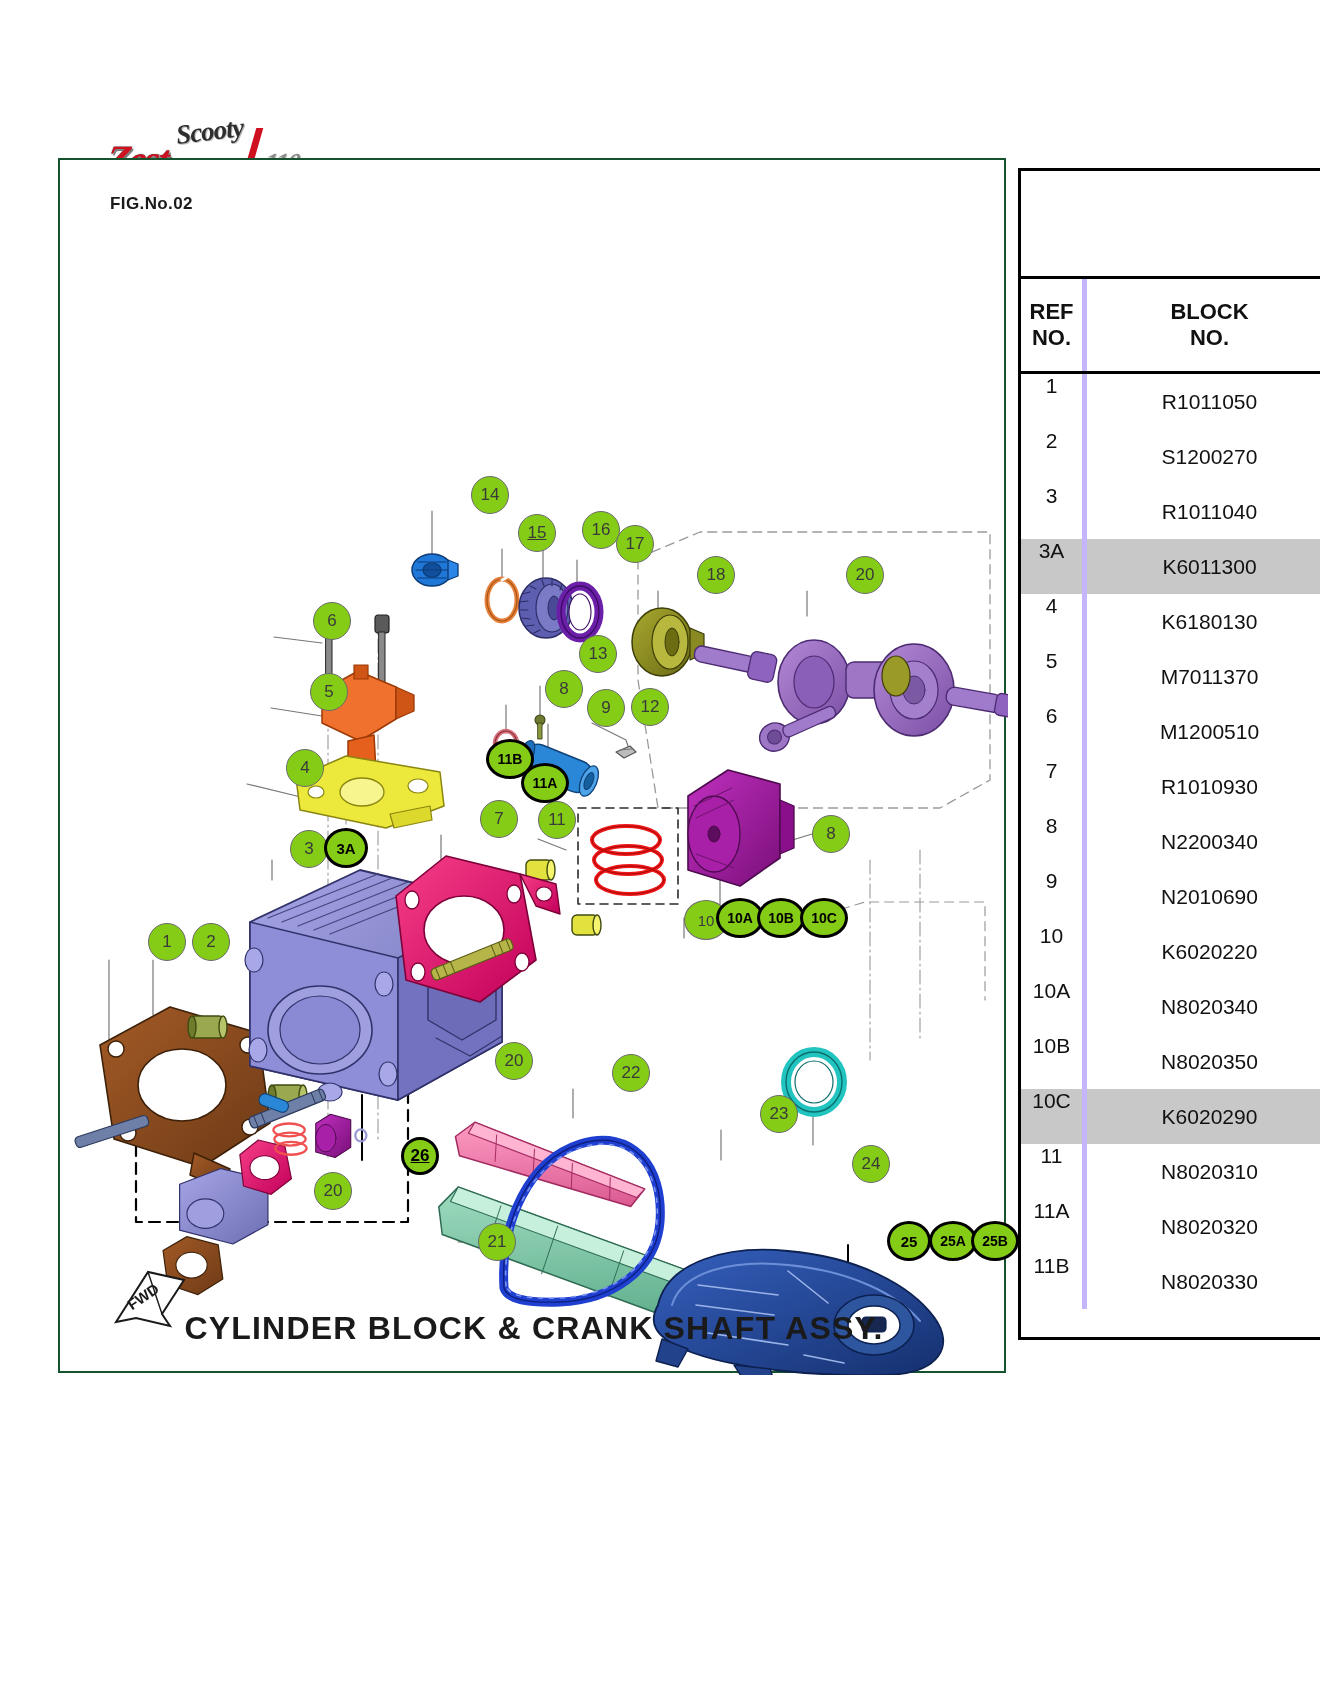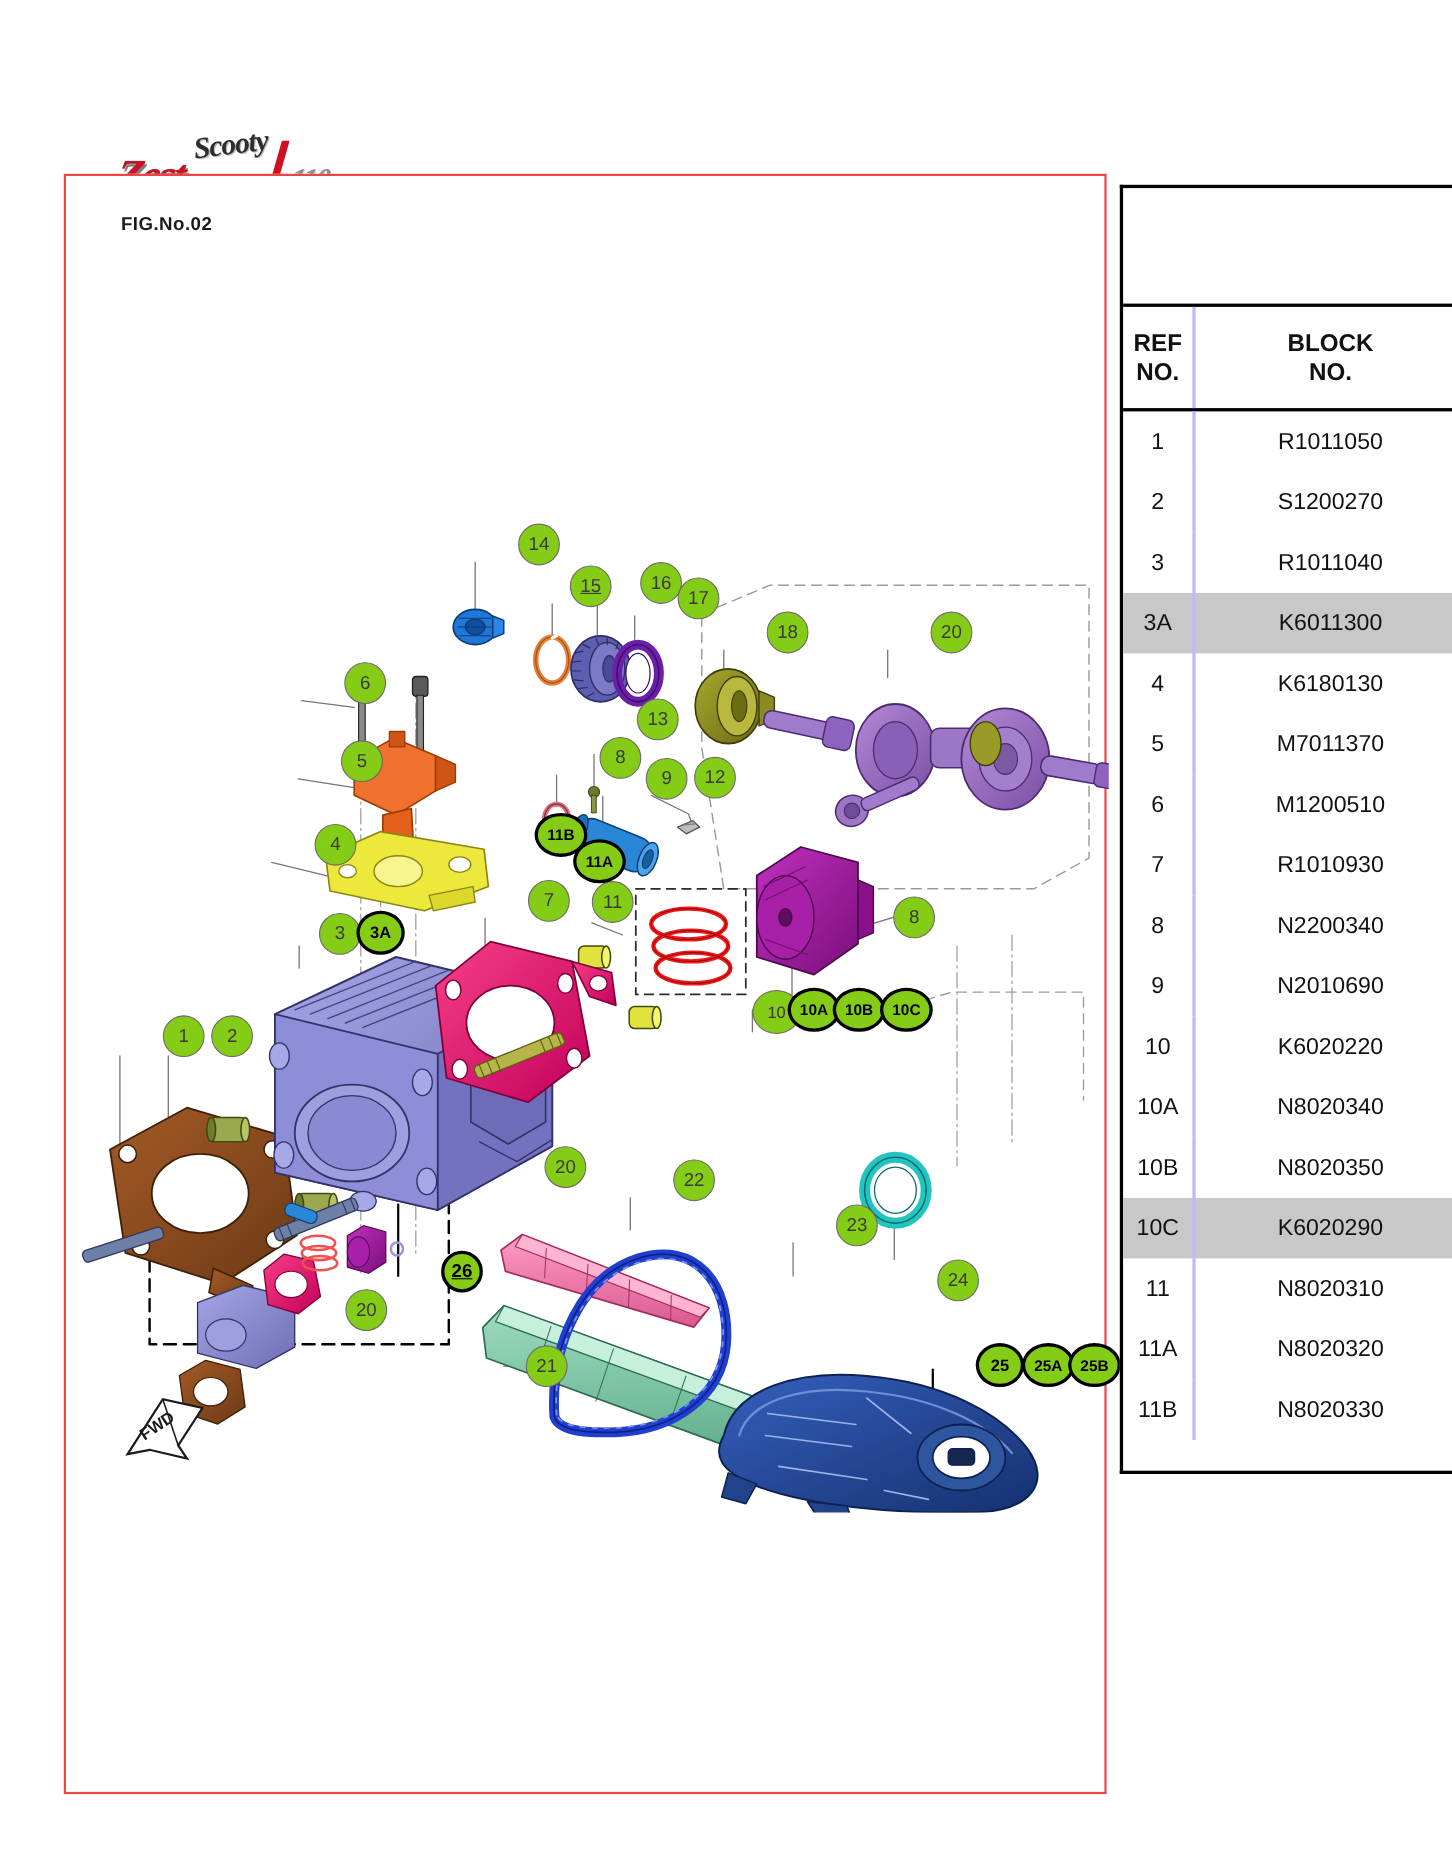--- a/index.html
+++ b/index.html
@@ -35,22 +35,22 @@
   .logo-110{
     position:absolute;left:166px;top:30px;
     font-family:"Liberation Serif", serif;
     font-style:italic;font-weight:bold;font-size:26px;
     color:#8c8c8c;letter-spacing:-1px;transform:skewX(-14deg);
     text-shadow:1px 1px 0 #cfcfcf;
   }
 
   
   #diagram-frame{
-    position:absolute;left:58px;top:158px;width:948px;height:1473px;
-    border:2px solid #ef4444;box-sizing:border-box;background:#fff;
+    position:absolute;left:58px;top:158px;width:948px;height:1215px;
+    border:2px solid #14532d;box-sizing:border-box;background:#fff;
   }
   #fig-no{
     position:absolute;left:50px;top:34px;
     font-size:17px;font-weight:bold;color:#1a1a1a;letter-spacing:.4px;
   }
   #diagram-title{
     position:absolute;left:0;top:1150px;width:948px;text-align:center;
     font-size:32px;font-weight:bold;color:#1a1a1a;letter-spacing:1.2px;
   }
   
@@ -82,22 +82,22 @@
   
   #parts-table{
     position:absolute;left:1018px;top:168px;width:320px;
     border:3px solid #000;border-right:none;box-sizing:border-box;
     background:#fff;
   }
   #table-title-block{height:108px;border-bottom:3px solid #000;box-sizing:border-box;}
   .trow{display:flex;height:55px;box-sizing:border-box;}
   .trow.headrow{height:95px;border-bottom:3px solid #000;}
   .cell-ref{
-    width:66px;flex:none;border-right:3px solid #c4b5fd;box-sizing:border-box;
-    display:flex;align-items:center;justify-content:center;
+    width:66px;flex:none;border-right:5px solid #c4b5fd;box-sizing:border-box;
+    display:flex;justify-content:center;
     font-size:21px;color:#111;
   }
   .cell-part{
     flex:1;box-sizing:border-box;
     display:flex;align-items:center;justify-content:center;
     font-size:21px;color:#111;padding-right:6px;
   }
   .headrow .cell-ref,.headrow .cell-part{
     font-size:22px;font-weight:bold;line-height:1.18;text-align:center;
     flex-direction:column;
@@ -614,20 +614,21 @@
       <div class="balloon thin b-w1" style="left: 418px; top: 1063px;">21</div>
       <div class="balloon thin b-w1" style="left: 552px; top: 894px;">22</div>
       <div class="balloon thin b-w1" style="left: 700px; top: 935px;">23</div>
       <div class="balloon thin b-w1" style="left: 792px; top: 985px;">24</div>
       <div class="balloon bold b-w2" style="left: 827px; top: 1061px;">25</div>
       <div class="balloon bold b-w3" style="left: 869px; top: 1061px;">25A</div>
       <div class="balloon bold b-w3" style="left: 911px; top: 1061px;">25B</div>
       <div class="balloon bold b-w1" style="left: 341px; top: 977px; text-decoration: underline;">26</div>
     </div>
 
+  <div id="diagram-title">CYLINDER BLOCK &amp; CRANK SHAFT ASSY.</div>
 </div>
 
 <div id="parts-table">
   <div id="table-title-block"></div>
   <div class="trow headrow">
     <div class="cell-ref">
       <span>REF</span>
       <span>NO.</span>
     </div>
     <div class="cell-part">

